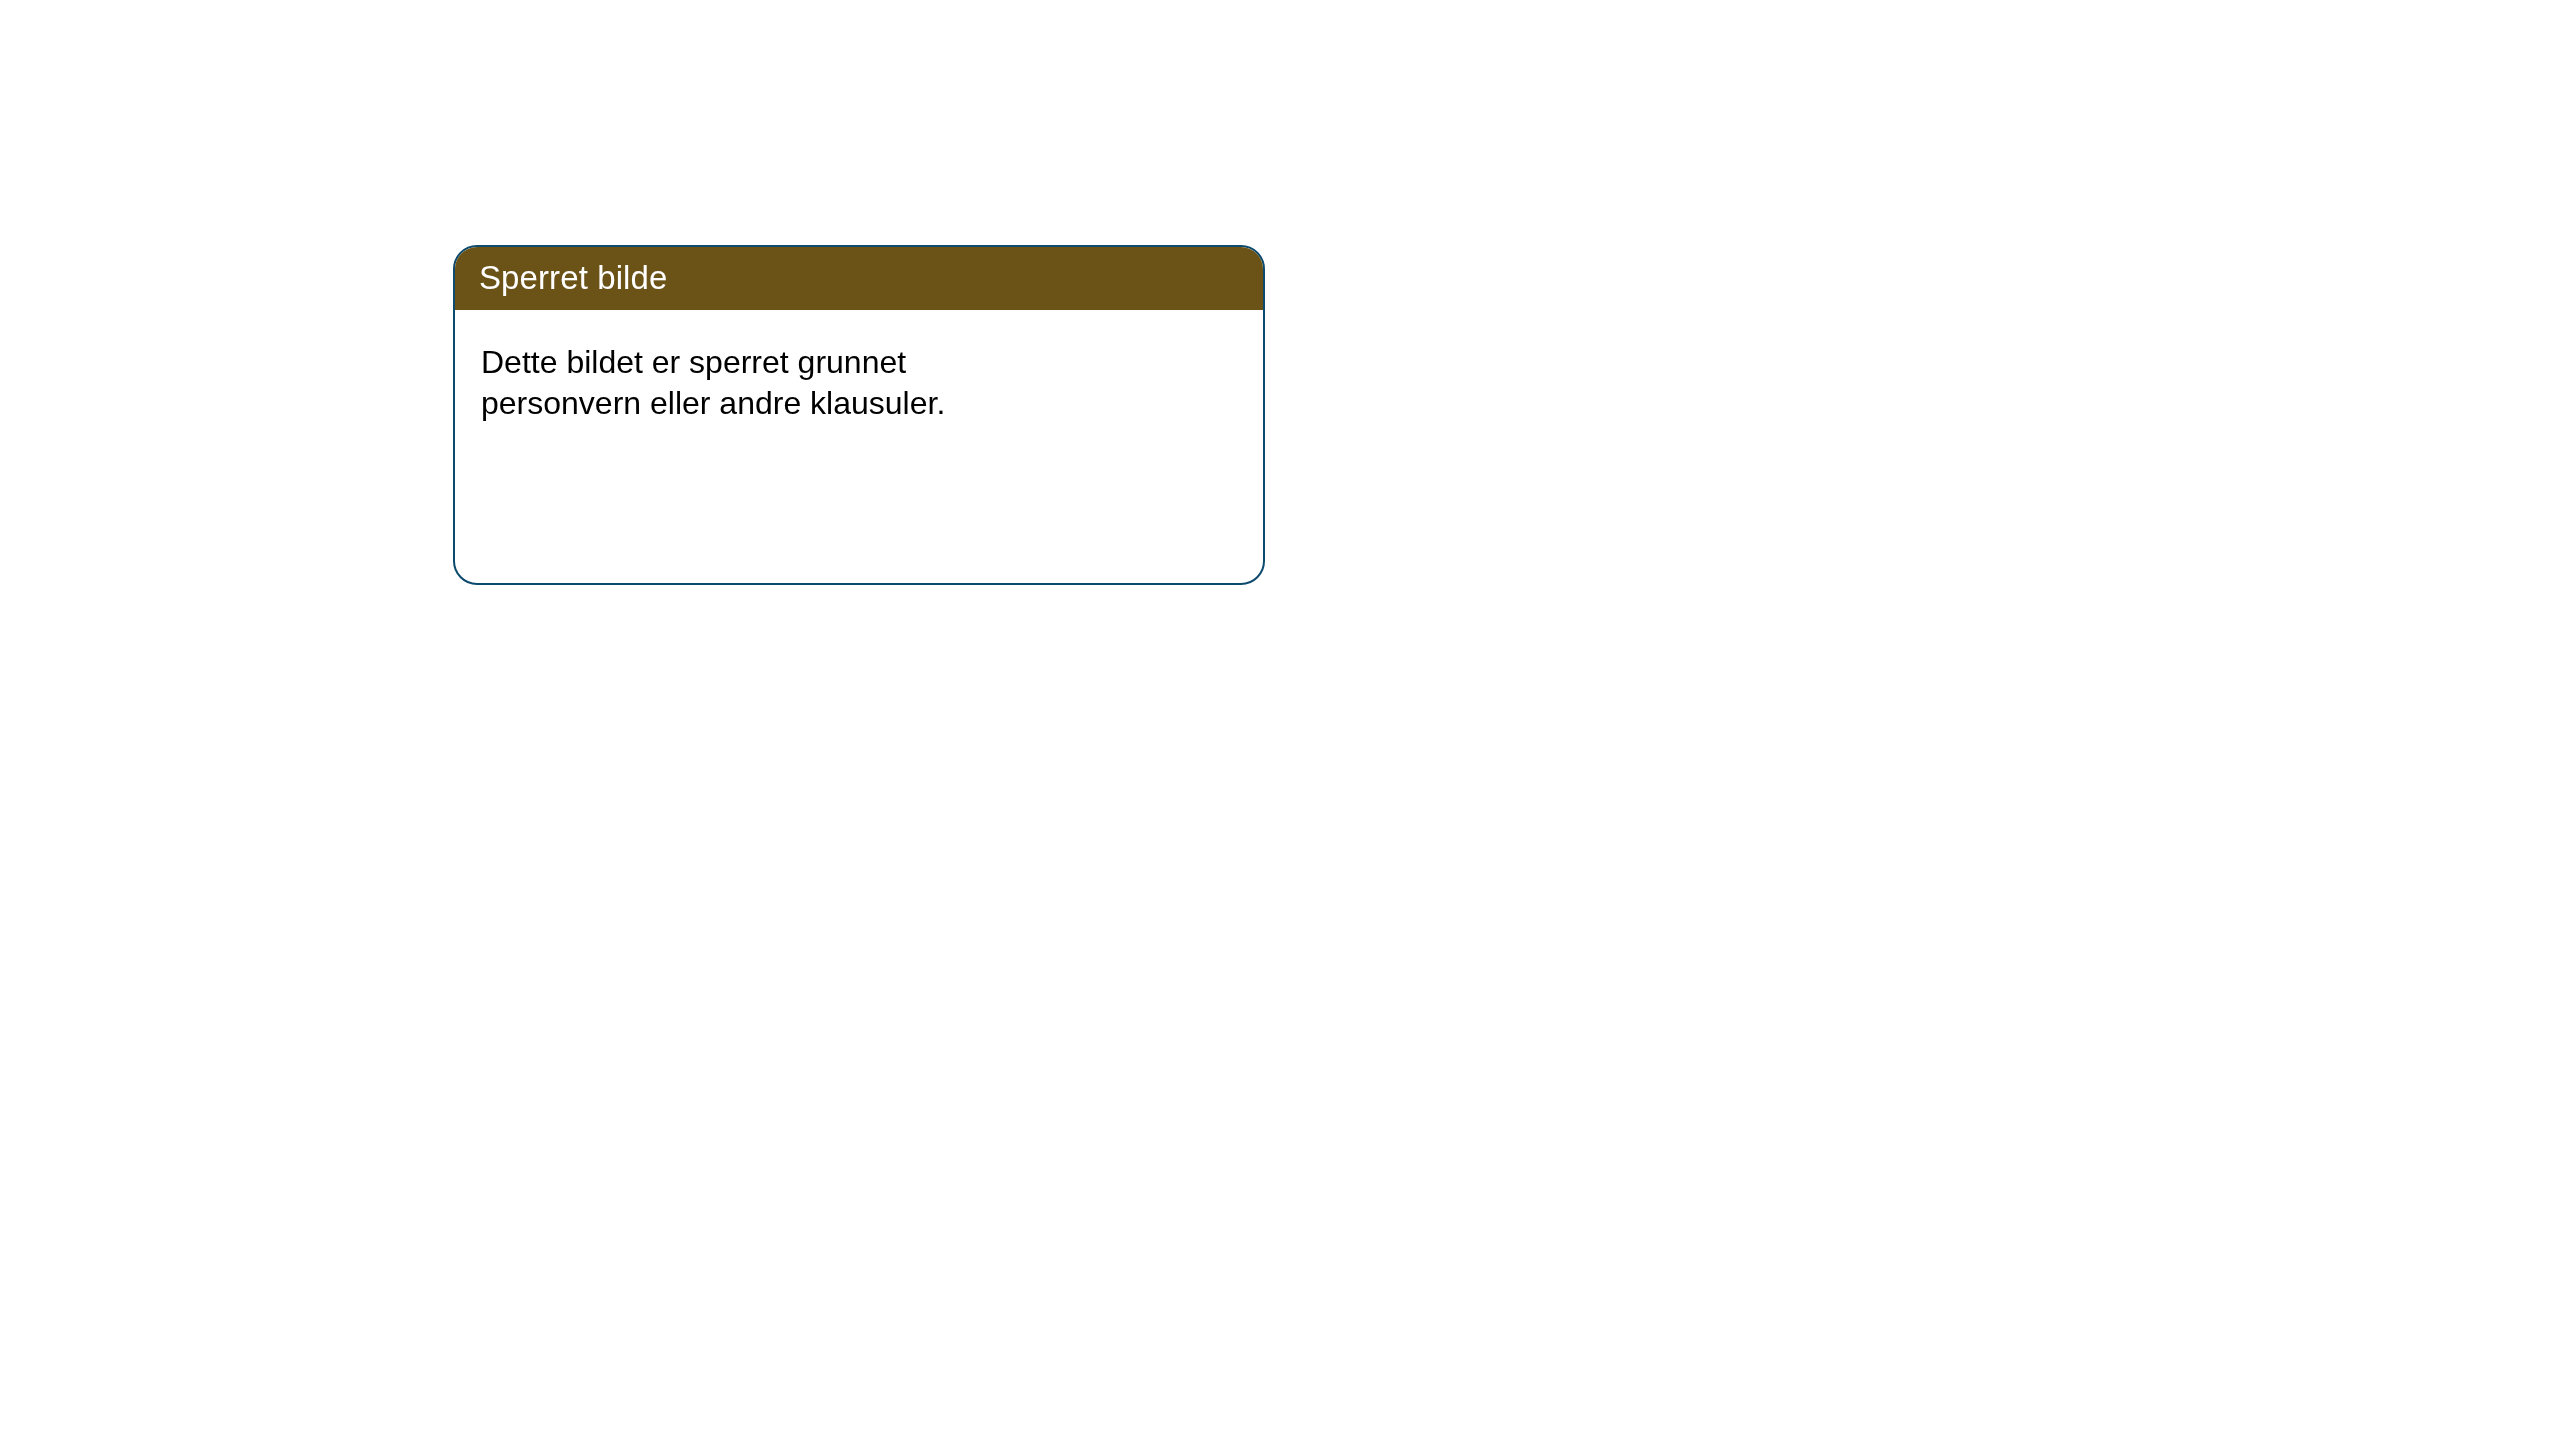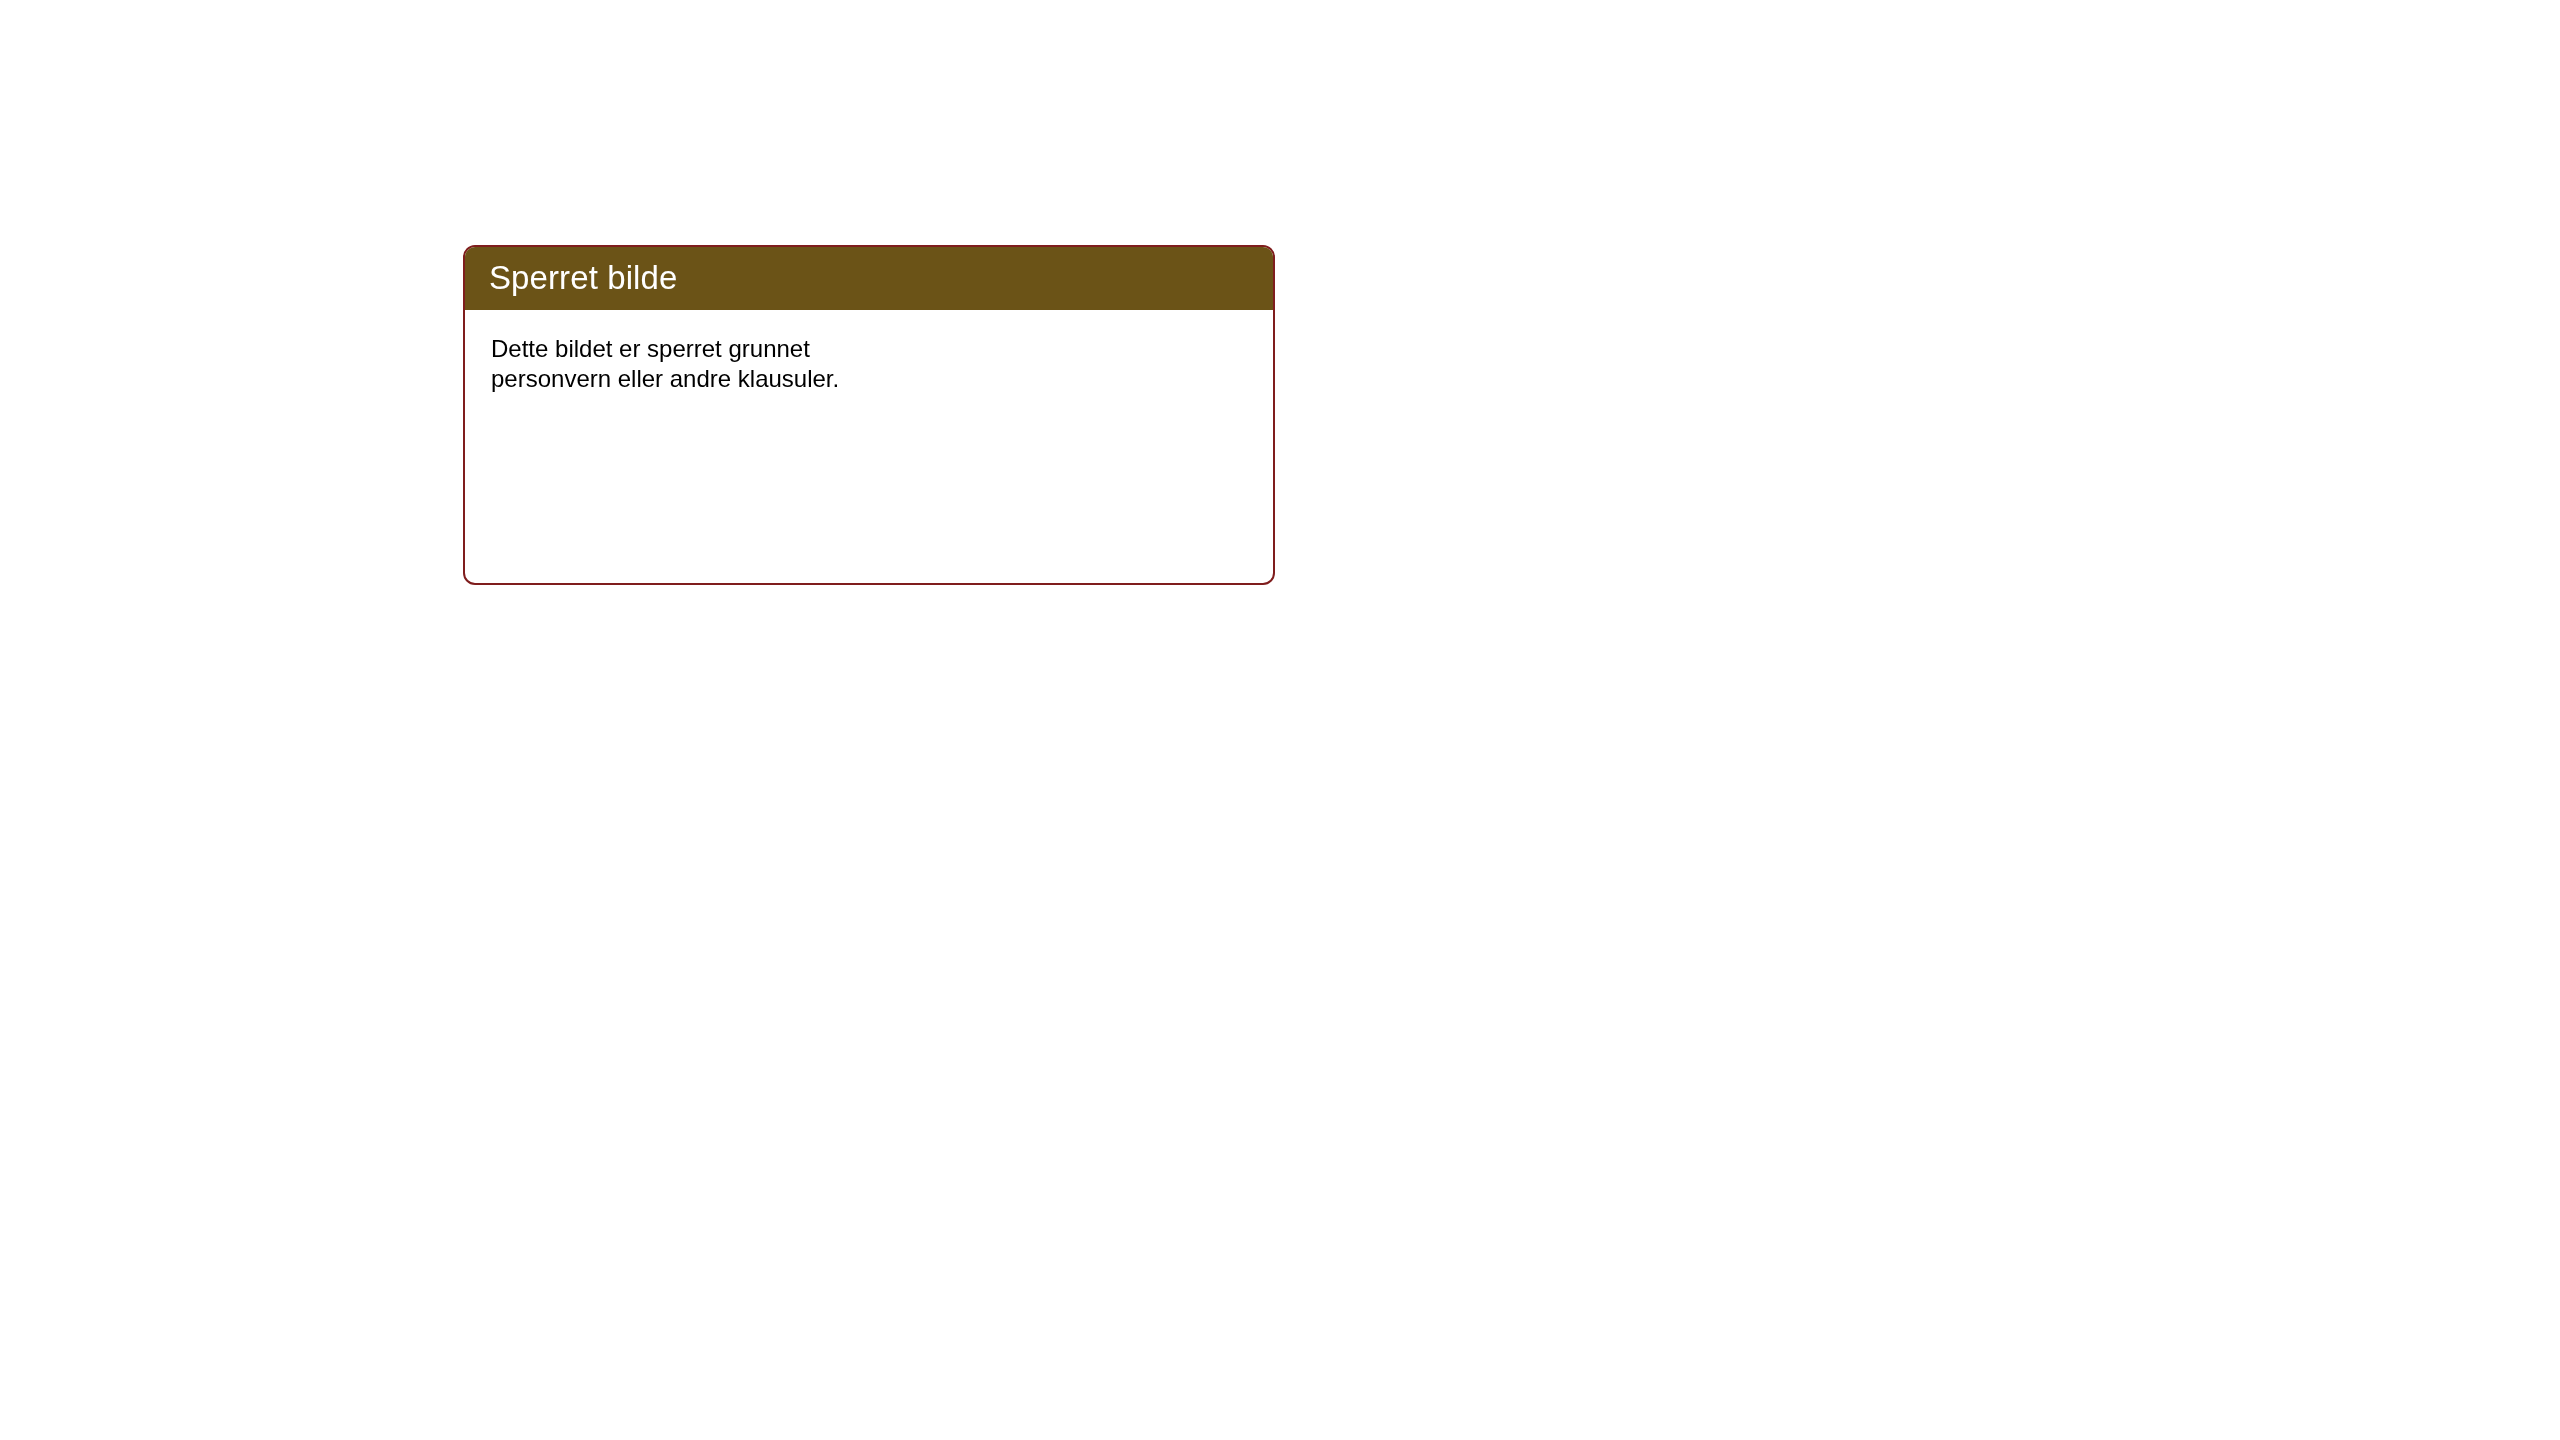--- a/index.html
+++ b/index.html
@@ -18,42 +18,41 @@
   .stage {
     position: relative;
     width: 2560px;
     height: 1440px;
   }
 
   .notice-card {
     position: absolute;
     box-sizing: border-box;
     background: #ffffff;
-    border: 2px solid #7f1d1d;
-    border-radius: 12px;
+    border: 2px solid #0c4a6e;
+    border-radius: 24px;
     overflow: hidden;
-    margin-left: 10px;
   }
 
   .notice-card .card-header {
     box-sizing: border-box;
     background: #6b5317;
     color: #ffffff;
     font-size: 33px;
     line-height: 1.2;
     padding: 11px 24px 12px 24px;
     white-space: nowrap;
     letter-spacing: 0.1px;
   }
 
   .notice-card .card-body {
     box-sizing: border-box;
-    padding: 24px 26px 26px 26px;
+    padding: 32px 26px 26px 26px;
     color: #000000;
-    font-size: 24px;
+    font-size: 32px;
     line-height: 1.28;
   }
 
   .notice-card .card-body p {
     margin: 0;
     white-space: pre-line;
   }
 
   
   #card-blocked-no {

